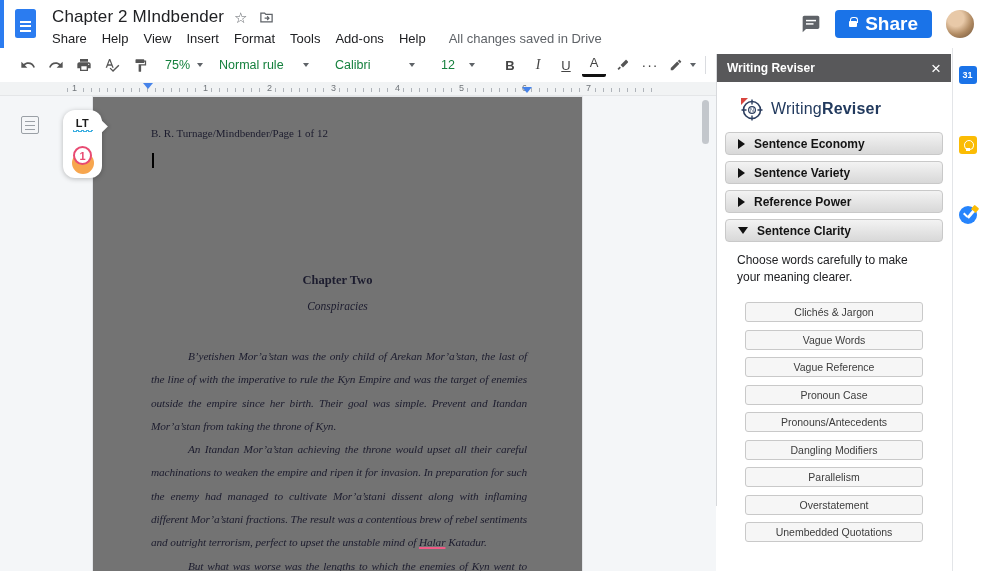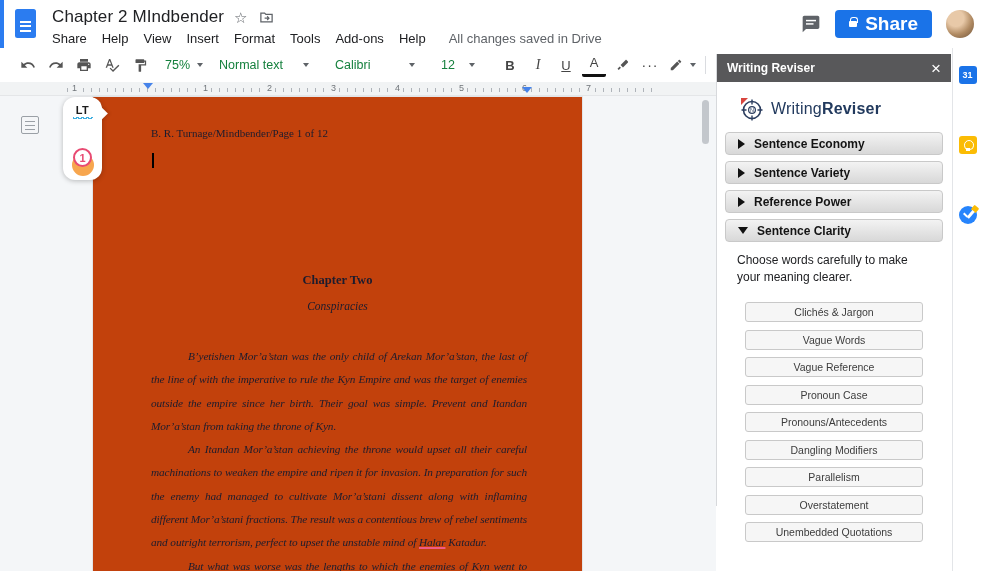--- a/index.html
+++ b/index.html
@@ -58,34 +58,34 @@
   .ind-right { position:absolute; left:522px; top:5px; }
 
   
   .content { position:absolute; top:96px; left:0; width:716px; height:475px; background:#f4f6f8; overflow:hidden; }
   .outline-btn { position:absolute; left:21px; top:20px; width:18px; height:18px; border:1.5px solid #9aa0a6;
      border-radius:2px; background:#f4f6f8; cursor:pointer; }
   .outline-btn::before { content:""; position:absolute; left:3px; right:3px; top:3.5px; height:9px;
      background: repeating-linear-gradient(#9aa0a6 0 1.5px, transparent 1.5px 4px); }
   .doc-scrollbar { position:absolute; left:702px; top:4px; width:7px; height:44px; background:#c3c7cc; border-radius:4px; }
 
-  .page { position:absolute; left:92px; top:0; width:491px; height:475px; background:#c2410c;
+  .page { position:absolute; left:92px; top:0; width:491px; height:475px; background:#737373;
      border:1px solid #e3e5e8; border-bottom:none; }
   .doc-serif { font-family:"Liberation Serif", serif; color:#1c1c2e; }
   .running-header { position:absolute; left:58px; top:30px; font-size:11px; }
   .cursor { position:absolute; left:59px; top:56px; width:1.5px; height:15px; background:#000; }
   .chapter-heading { position:absolute; left:0; width:100%; top:176px; text-align:center; font-weight:bold; font-size:12.5px; }
   .chapter-subheading { position:absolute; left:0; width:100%; top:203px; text-align:center; font-style:italic; font-size:11.5px; }
   .body-text { position:absolute; left:58px; right:55px; top:248px; font-style:italic; font-size:11.3px;
      line-height:23.3px; text-align:justify; letter-spacing:-0.1px; }
   .body-text p { text-indent:37px; margin:0; }
   .flagged-word { text-decoration:underline; text-decoration-color:#ef5b86; text-decoration-thickness:2px; }
 
   
-  .lt-widget { position:absolute; left:63px; top:1px; width:39px; height:83px; background:#fff; border-radius:12px;
+  .lt-widget { position:absolute; left:63px; top:14px; width:39px; height:68px; background:#fff; border-radius:12px;
      box-shadow:0 1px 5px rgba(0,0,0,.25); display:flex; flex-direction:column; align-items:center; padding-top:7px; z-index:2; }
   .lt-widget::after { content:""; position:absolute; right:-4px; top:12px; width:9px; height:9px; background:#fff;
      transform:rotate(45deg); box-shadow:2px -2px 3px rgba(0,0,0,.08); }
   .lt-label { font-size:11px; font-weight:800; color:#1b1b1b; letter-spacing:.5px; }
   .lt-squiggle { width:20px; height:4px; margin-top:1px;
      background: radial-gradient(circle at 2px -1px, transparent 2px, #3daee0 2px 3px, transparent 3px);
      background-size:5px 4px; background-repeat:repeat-x; }
   .lt-orange { position:absolute; bottom:4px; width:22px; height:22px; border-radius:50%; background:#f7a64e; }
   .lt-count { position:absolute; bottom:13px; width:19px; height:19px; border-radius:50%; background:#fff;
      border:2px solid #e84a72; color:#e84a72; font-size:11px; font-weight:bold; display:flex; align-items:center; justify-content:center; }
@@ -200,21 +200,21 @@
           <path d="M18 4V3c0-.55-.45-1-1-1H5c-.55 0-1 .45-1 1v4c0 .55.45 1 1 1h12c.55 0 1-.45 1-1V6h1v4H9v11c0 .55.45 1 1 1h2c.55 0 1-.45 1-1v-9h8V4h-3z" fill="#555"></path>
         </svg>
     </span>
     <span class="tsep"></span>
     <span class="tbtn">
       <span class="tb-label">75%</span>
         <span class="caret"></span>
     </span>
     <span class="tsep"></span>
     <span class="tbtn" style="min-width:96px;justify-content:space-between">
-      <span class="tb-label">Normal text</span>
+      <span class="tb-label">Normal rule</span>
         <span class="caret"></span>
     </span>
     <span class="tsep"></span>
     <span class="tbtn" style="min-width:86px;justify-content:space-between">
       <span class="tb-label">Calibri</span>
         <span class="caret"></span>
     </span>
     <span class="tsep"></span>
     <span class="tbtn" style="min-width:40px;justify-content:space-between">
       <span class="tb-label">12</span>

